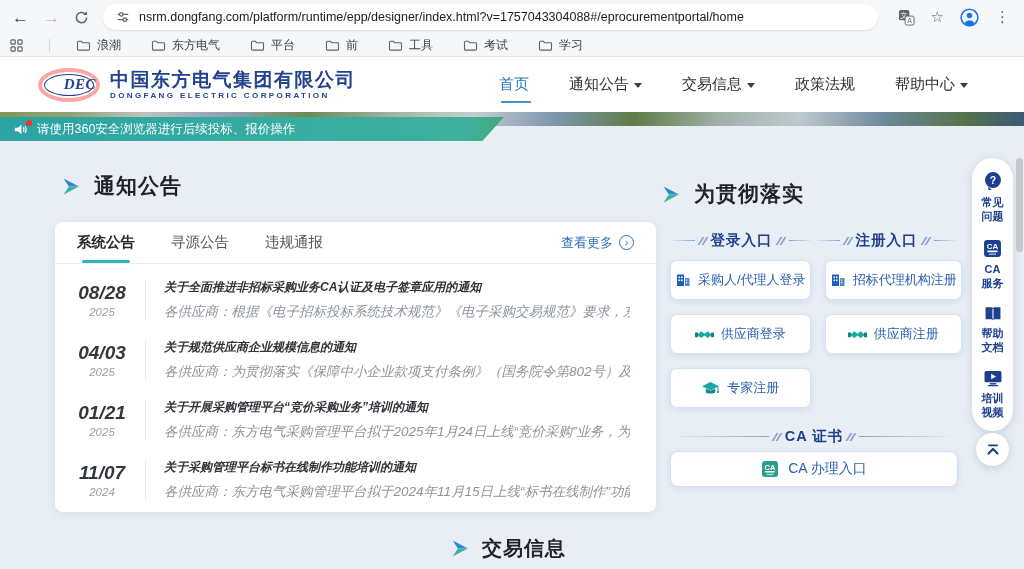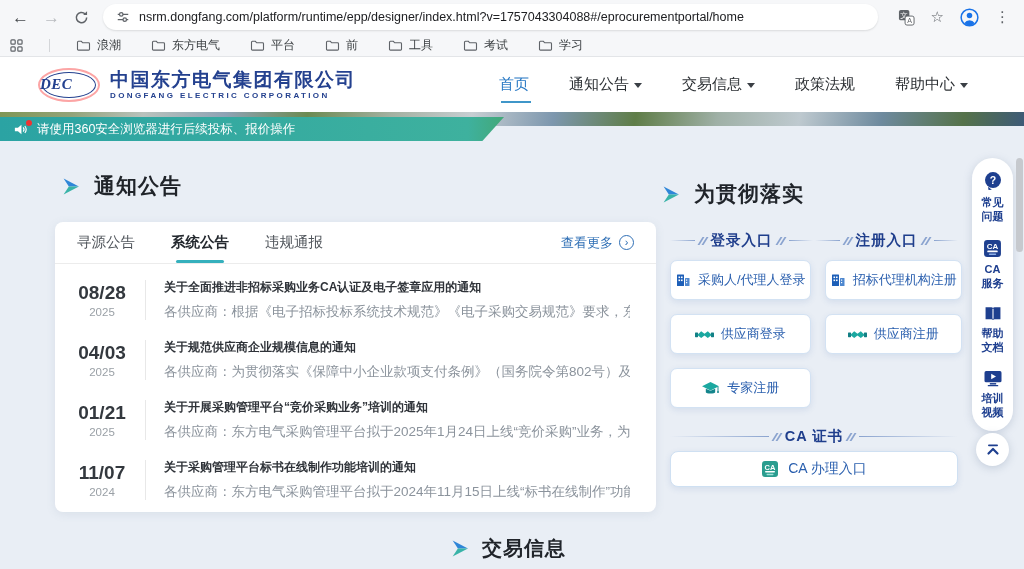--- a/index.html
+++ b/index.html
@@ -35,22 +35,22 @@
   .bm-divider{ width:1px; height:13px; background:#d4d6d9; margin:0 6px; }
   .bm-item{ display:flex; align-items:center; gap:6px; font-size:12px; color:#3c4043; margin-right:10px; cursor:pointer; }
 
   
   .site-header{
     position:absolute; top:57px; left:0; right:0; height:55px; background:#fff;
     display:flex; align-items:center; padding:0 56px 0 38px;
   }
   .logo-wrap{ display:flex; align-items:center; gap:10px; }
   .logo-oval{
-    width:62px; height:34px; border:2px solid #fca5a5; border-radius:50%;
-    display:flex; align-items:center; justify-content:flex-start; position:relative;
+    width:62px; height:34px; border:4px solid #fca5a5; border-radius:50%;
+    display:flex; align-items:center; justify-content:flex-end; position:relative;
   }
   .logo-oval::before{
     content:""; position:absolute; inset:2px; border:1px solid #24418f; border-radius:50%;
   }
   .logo-text{
     font-family:"Liberation Serif","DejaVu Serif",serif; font-style:italic; font-weight:bold;
     font-size:15px; color:#24418f; letter-spacing:.5px;
   }
   .company-cn{ font-size:19px; font-weight:bold; color:#24418f; letter-spacing:1.5px; line-height:1.15;}
   .company-en{ font-size:8px; font-weight:bold; color:#24418f; letter-spacing:2.4px; }
@@ -99,21 +99,21 @@
     border-bottom:1px solid #ececec;
   }
   .tab{ display:flex; align-items:center; font-size:14.5px; color:#51565c; cursor:pointer; position:relative; }
   .tab.active{ color:#23282e; font-weight:bold; }
   .tab.active::after{ content:""; position:absolute; left:8%; bottom:0; width:84%; height:3px; background:#35b0bd; border-radius:2px;}
   .view-more{ margin-left:auto; display:flex; align-items:center; gap:6px; color:#2f6fb5; font-size:13px; cursor:pointer;}
   .vm-circle{
     width:15px; height:15px; border:1px solid #2f6fb5; border-radius:50%;
     display:flex; align-items:center; justify-content:center; font-size:11px; line-height:1; padding-bottom:1px;
   }
-  .notice-list{ padding:6px 4px 0 0; }
+  .notice-list{ padding:6px 4px 0 0;font-style:italic; }
   .notice-row{ display:flex; align-items:center; height:60px; padding:0 22px 0 14px; cursor:pointer; }
   .date-block{ width:66px; text-align:center; flex:none; }
   .n-date{ font-size:19px; color:#33383e; font-weight:600; }
   .n-year{ font-size:11.5px; color:#9aa0a6; margin-top:2px; }
   .v-divider{ width:1px; height:40px; background:#e8e8e8; margin:0 18px 0 10px; flex:none; }
   .n-body{ min-width:0; }
   .n-title{ font-size:12px; font-weight:bold; color:#2f3339; margin-bottom:7px; white-space:nowrap; overflow:hidden; }
   .n-sum{ font-size:13.5px; color:#8b939c; white-space:nowrap; overflow:hidden; }
 
   
@@ -312,25 +312,25 @@
 <div class="section-head" style="left:62px; top:172px;">
   <svg width="19" height="19" viewBox="0 0 18 18">
     <polygon points="1.5,1.5 16,9 6.5,9" fill="#2f86d8"></polygon>
     <polygon points="1.5,16.5 16,9 6.5,9" fill="#38b3a8"></polygon>
   </svg>
   <span class="section-title">通知公告</span>
 </div>
 
 <div class="notice-card">
   <div class="tabs-row">
+    <span class="tab active">
+        <span>系统公告</span>
+      </span>
     <span class="tab">
         <span>寻源公告</span>
-      </span>
-    <span class="tab active">
-        <span>系统公告</span>
       </span>
     <span class="tab">
         <span>违规通报</span>
       </span>
     <span class="view-more">
       <span>查看更多</span>
       <span class="vm-circle">›</span>
     </span>
   </div>
   <div class="notice-list">

